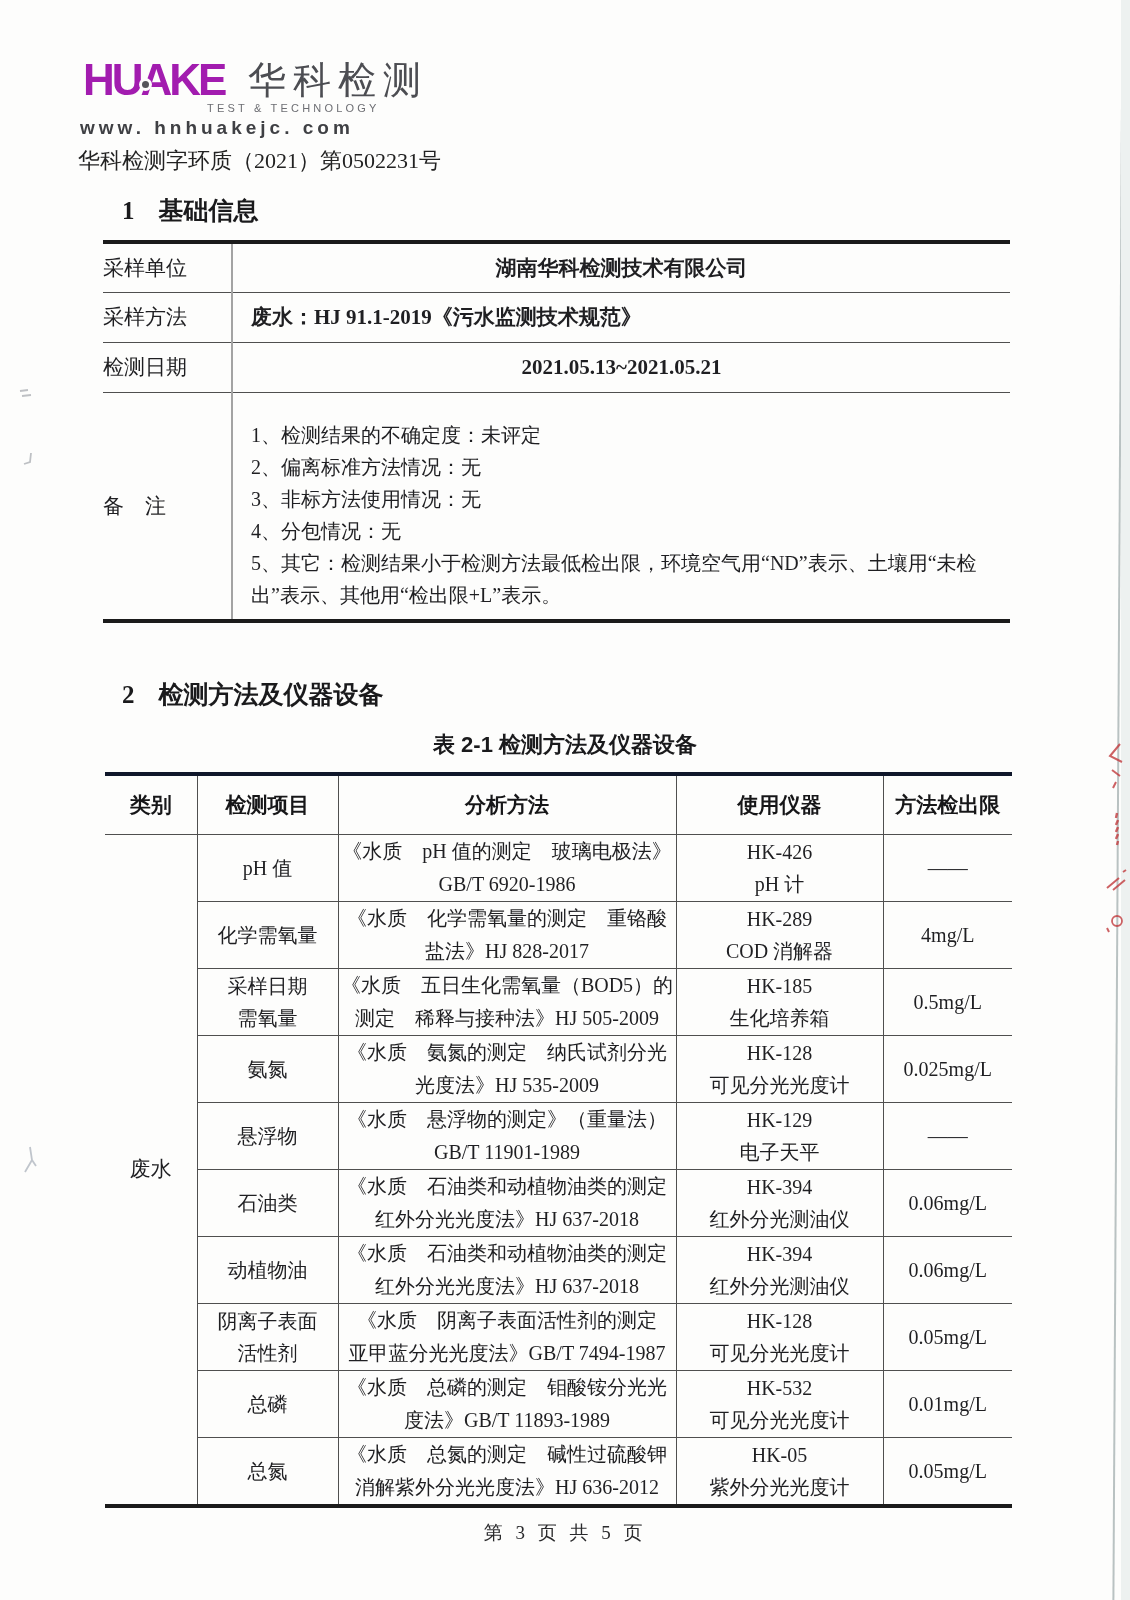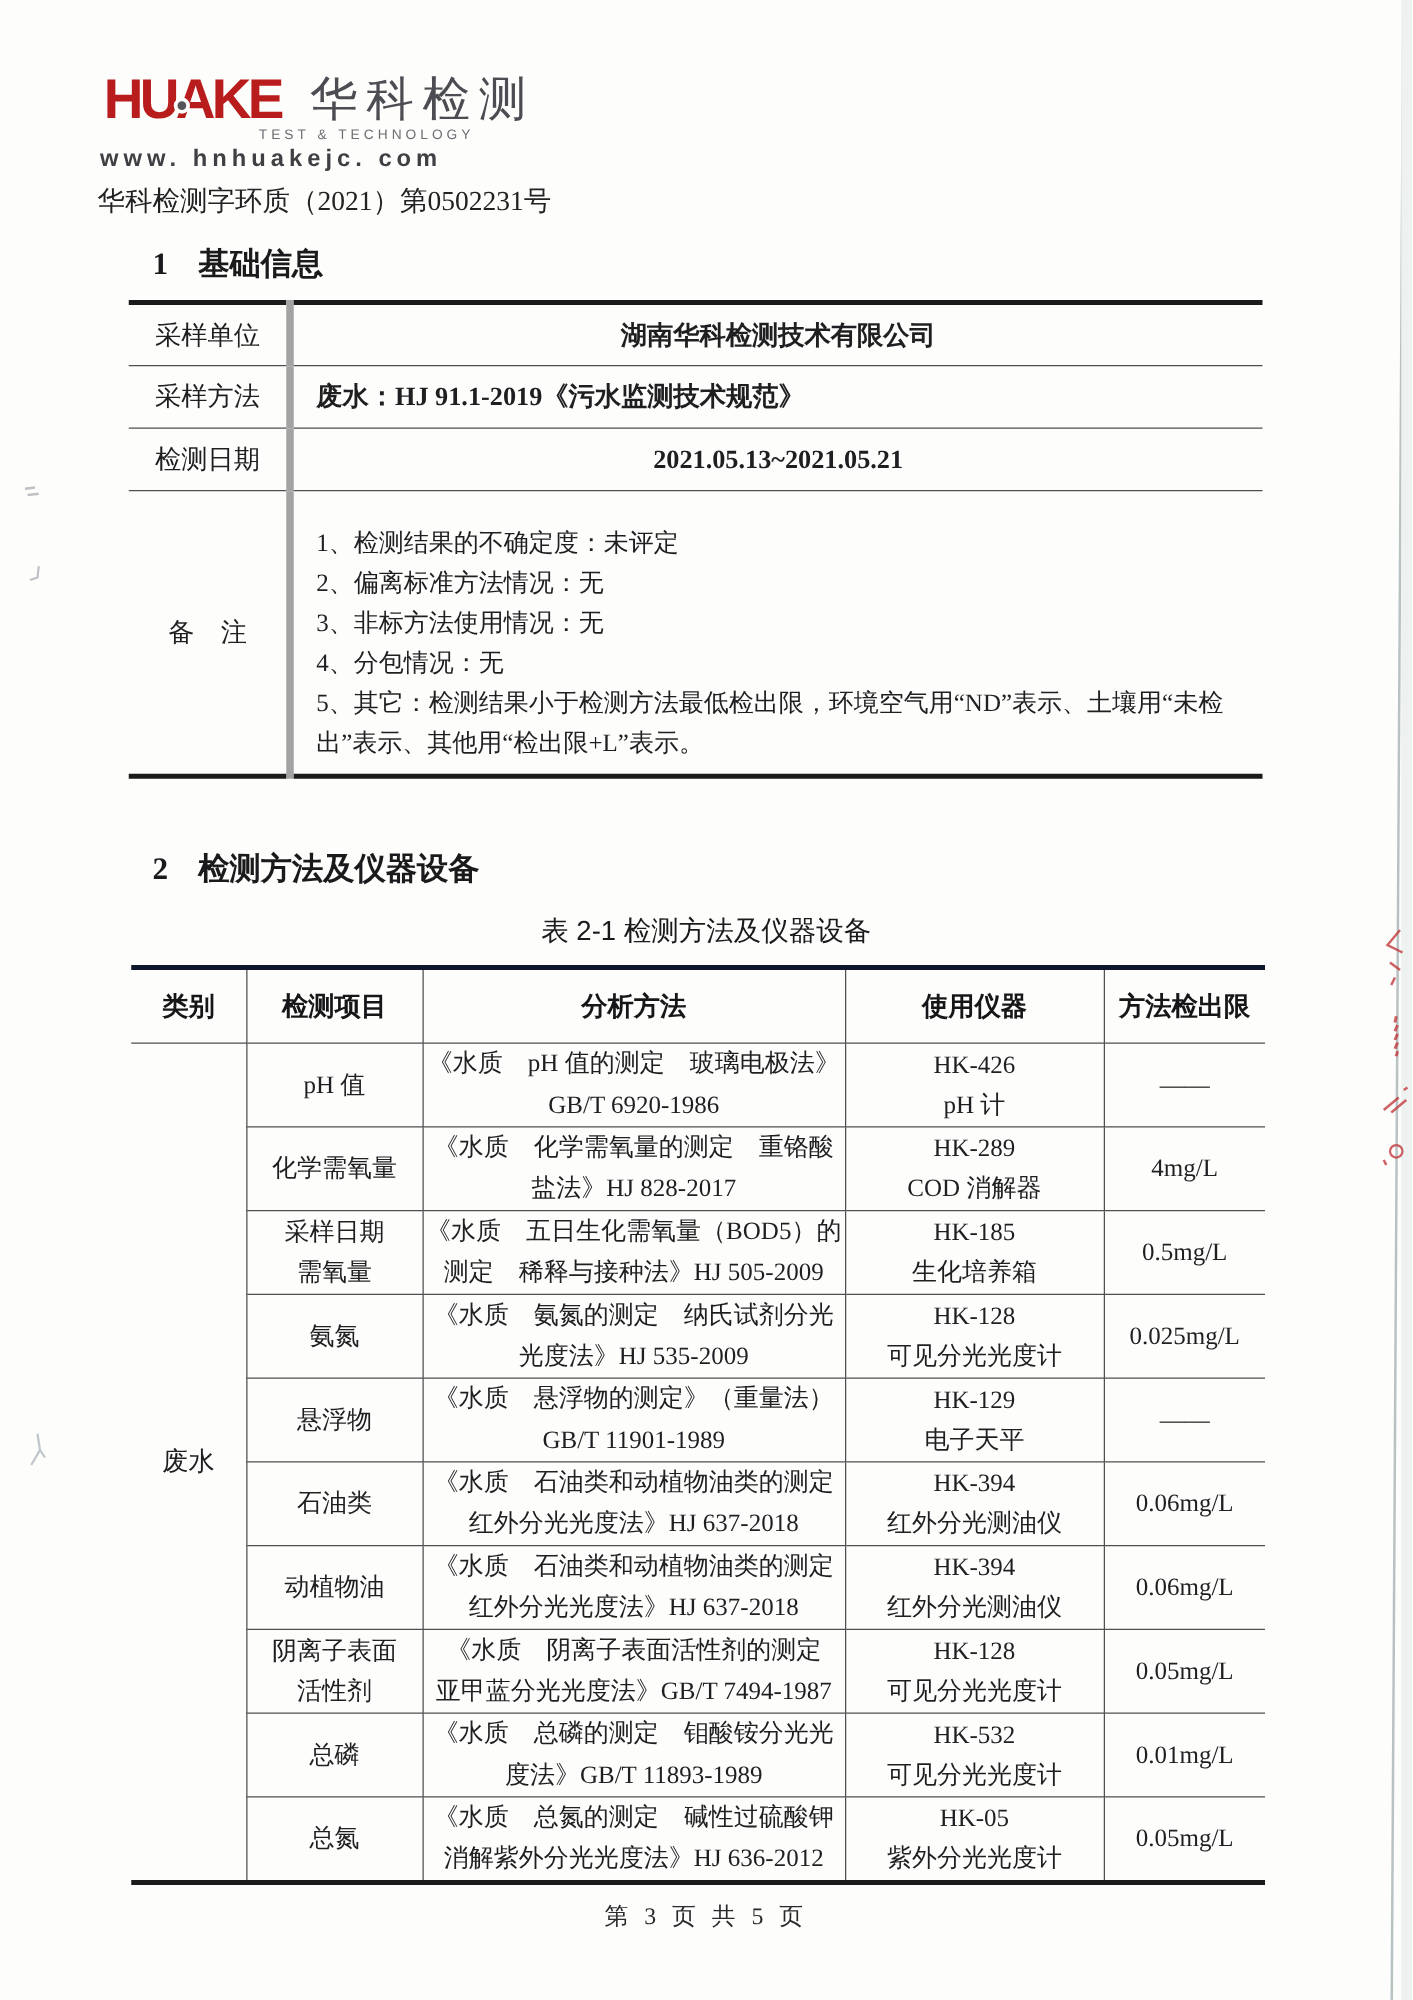--- a/index.html
+++ b/index.html
@@ -8,21 +8,21 @@
     position:relative; width:1130px; height:1600px;
     background:#fdfdfc; overflow:hidden;
     font-family:"Liberation Serif","DejaVu Serif",serif;
     color:#1f1f22;
   }
   
   .logo-en {
     position:absolute; left:83px; top:58px;
     font-family:"Liberation Sans","DejaVu Sans",sans-serif;
     font-weight:900; font-size:44px; letter-spacing:-3px;
-    color:#b91c1c; transform:scaleY(1.02); line-height:44px;
+    color:#a21caf; transform:scaleY(1.02); line-height:44px;
   }
   .logo-a-ring { position:absolute; left:139px; top:78px; width:13px; height:13px;
     background:#fdfdfc; border-radius:50%; }
   .logo-a-dot  { position:absolute; left:142px; top:81px; width:7px; height:7px;
     background:#55555a; border-radius:50%; }
   .logo-cn {
     position:absolute; left:204px; top:60px;
     font-family:"Liberation Sans","DejaVu Sans",sans-serif;
     font-weight:400; font-size:38px; letter-spacing:7px; color:#4c4d52;
     line-height:40px;
@@ -45,33 +45,33 @@
     position:absolute; left:122px;
     font-family:"Liberation Sans","DejaVu Sans",sans-serif;
     font-weight:700; font-size:25px; color:#1a1a1c;
   }
   .sec-heading .num { margin-right:24px; font-family:"Liberation Serif",serif; font-weight:700; }
   #sec1-heading { top:194px; }
   #sec2-heading { top:678px; }
   .table-title {
     position:absolute; left:0; top:730px; width:1130px; text-align:center;
     font-family:"Liberation Sans","DejaVu Sans",sans-serif;
-    font-weight:400; font-size:22px; color:#1a1a1c;
+    font-weight:700; font-size:22px; color:#1a1a1c;
   }
 
   
   #table1 {
     position:absolute; left:103px; top:240px; width:907px;
     border-collapse:collapse; table-layout:fixed;
     border-top:4px solid #1b1b1b; border-bottom:4px solid #1b1b1b;
     font-size:21px;
   }
   #table1 td { vertical-align:middle; }
   #table1 tr:not(:last-child) td { border-bottom:1px solid #4f4f4f; }
-  #table1 td.lbl { width:129px; border-right:6px solid #a3a3a3; text-align:center; }
+  #table1 td.lbl { width:129px; border-right:2px solid #a3a3a3; }
   #table1 td.val { text-align:center;font-weight:bold; }
   #table1 td.val.left { text-align:left; padding-left:18px; }
   #table1 tr.r { height:50px; }
   #table1 tr.remark { height:190px; }
   #table1 td.remark-val {
     text-align:left; font-size:20px; line-height:32px;
     padding:26px 16px 8px 18px; white-space:pre-line; vertical-align:top;
   }
 
   

